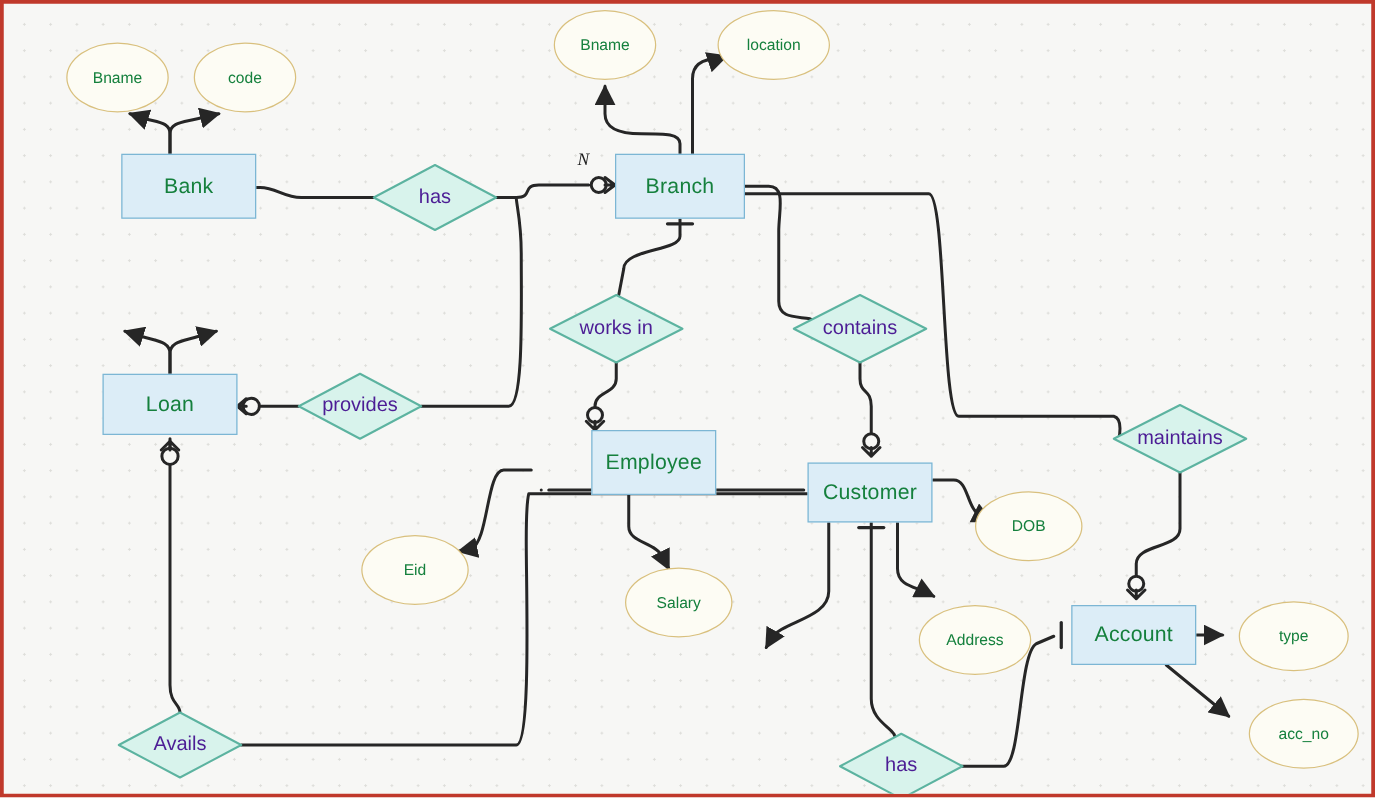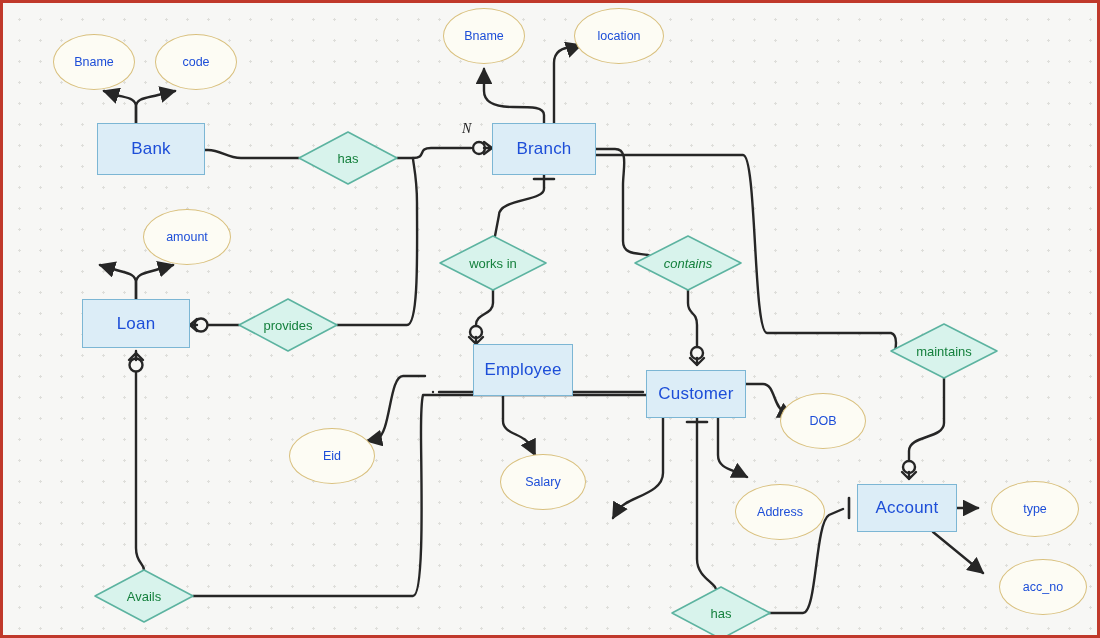--- a/index.html
+++ b/index.html
@@ -33,41 +33,41 @@
     width: 1100px;
     height: 638px;
   }
   .node {
     position: absolute;
     display: flex;
     align-items: center;
     justify-content: center;
     box-sizing: border-box;
     text-align: center;
-    color: #1d4ed8;
+    color: #15803d;
   }
   .entity {
     background: #dcedf7;
     border: 1.6px solid #7cb6d4;
     font-size: 17px;
     letter-spacing: 0.2px;
   }
   .attribute {
     background: #fdfcf4;
     border: 1.6px solid #d9c07e;
     border-radius: 50%;
     font-size: 12.5px;
   }
   .relationship-label {
     position: absolute;
     display: flex;
     align-items: center;
     justify-content: center;
-    font-size: 13px;
-    color: #15803d;
+    font-size: 16px;
+    color: #4c1d95;
     pointer-events: none;
   }
   .card-label {
     position: absolute;
     font-size: 14px;
     font-style: italic;
     color: #1d1d1d;
     font-family: "Liberation Serif", serif;
   }
 </style>
@@ -161,37 +161,36 @@
       <polygon points="685,233 738,260 685,287 632,260" fill="#d8f3ec" stroke="#5cb3a0" stroke-width="1.6"></polygon>
       <polygon points="941,321 994,348 941,375 888,348" fill="#d8f3ec" stroke="#5cb3a0" stroke-width="1.6"></polygon>
       <polygon points="141,567 190,593 141,619 92,593" fill="#d8f3ec" stroke="#5cb3a0" stroke-width="1.6"></polygon>
       <polygon points="718,584 767,610 718,636 669,610" fill="#d8f3ec" stroke="#5cb3a0" stroke-width="1.6"></polygon>
     </g>
   </svg>
 
   <div class="relationship-label" style="left:296px;top:142px;width:98px;height:26px;">has</div>
   <div class="relationship-label" style="left:236px;top:309px;width:98px;height:26px;">provides</div>
   <div class="relationship-label" style="left:437px;top:247px;width:106px;height:26px;">works in</div>
-  <div class="relationship-label" style="left:632px;top:247px;width:106px;height:26px;font-style:italic;">contains</div>
+  <div class="relationship-label" style="left:632px;top:247px;width:106px;height:26px;">contains</div>
   <div class="relationship-label" style="left:888px;top:335px;width:106px;height:26px;">maintains</div>
   <div class="relationship-label" style="left:92px;top:580px;width:98px;height:26px;">Avails</div>
   <div class="relationship-label" style="left:669px;top:597px;width:98px;height:26px;">has</div>
 
   <div class="node entity" style="left:94px;top:120px;width:108px;height:52px;">Bank</div>
   <div class="node entity" style="left:489px;top:120px;width:104px;height:52px;">Branch</div>
   <div class="node entity" style="left:79px;top:296px;width:108px;height:49px;text-align:center;">Loan</div>
   <div class="node entity" style="left:422px;top:341px;width:100px;height:52px;margin-left:48px;">Employee</div>
   <div class="node entity" style="left:643px;top:367px;width:100px;height:48px;">Customer</div>
   <div class="node entity" style="left:854px;top:481px;width:100px;height:48px;">Account</div>
 
   <div class="node attribute" style="left:50px;top:31px;width:82px;height:56px;">Bname</div>
   <div class="node attribute" style="left:152px;top:31px;width:82px;height:56px;">code</div>
   <div class="node attribute" style="left:440px;top:5px;width:82px;height:56px;">Bname</div>
   <div class="node attribute" style="left:571px;top:5px;width:90px;height:56px;">location</div>
-  <div class="node attribute" style="left:140px;top:206px;width:88px;height:56px;">amount</div>
   <div class="node attribute" style="left:286px;top:425px;width:86px;height:56px;">Eid</div>
   <div class="node attribute" style="left:497px;top:451px;width:86px;height:56px;">Salary</div>
   <div class="node attribute" style="left:777px;top:390px;width:86px;height:56px;">DOB</div>
   <div class="node attribute" style="left:732px;top:481px;width:90px;height:56px;">Address</div>
   <div class="node attribute" style="left:988px;top:478px;width:88px;height:56px;">type</div>
   <div class="node attribute" style="left:996px;top:556px;width:88px;height:56px;">acc_no</div>
 
   <div class="card-label" style="left:459px;top:118px;">N</div>
 </div>
 

